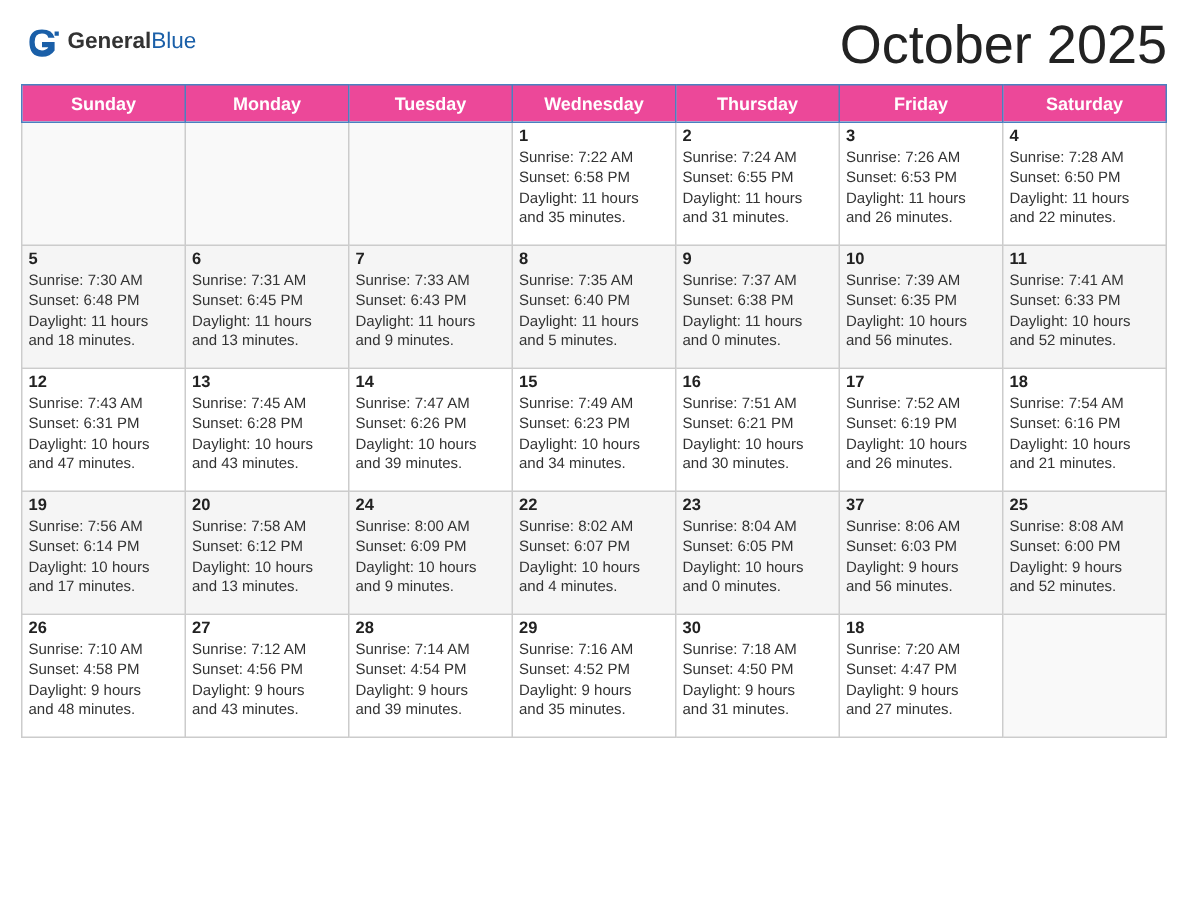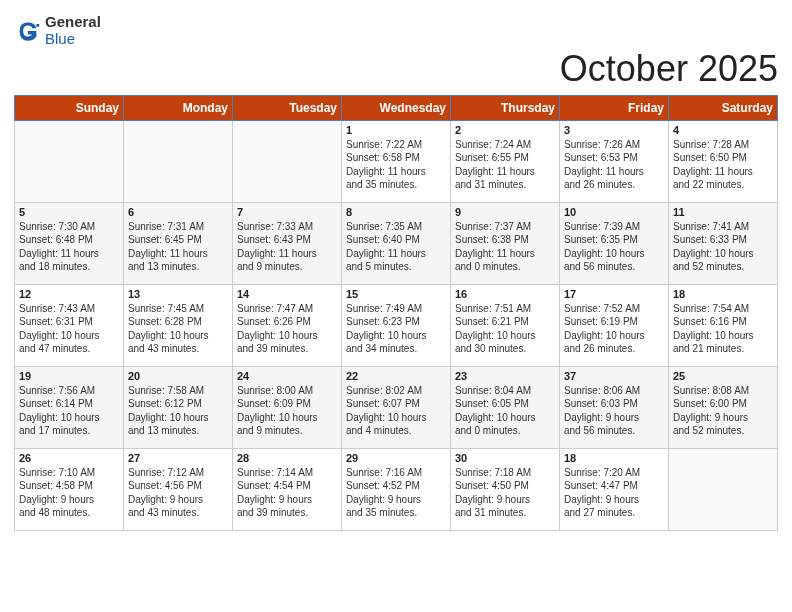--- a/index.html
+++ b/index.html
@@ -20,21 +20,21 @@
       justify-content: space-between;
       margin-bottom: 6px;
     }
     .logo {
       display: flex;
       align-items: center;
       margin-top: 4px;
     }
     .logo-text {
       display: flex;
-      flex-direction: column;
+      flex-direction: row;
       line-height: 1.1;
     }
     .logo-general {
       font-size: 15px;
       font-weight: bold;
       color: #333;
     }
     .logo-blue {
       font-size: 15px;
       font-weight: normal;
@@ -46,38 +46,37 @@
       margin-right: 3px;
     }
     .title-block {
       text-align: right;
     }
     .month-title {
       font-size: 36px;
       font-weight: normal;
       color: #222;
       line-height: 1.1;
-      margin-top: 39px;
     }
     .subtitle {
       font-size: 14px;
       color: #444;
     }
     table {
       width: 100%;
       border-collapse: collapse;
       table-layout: fixed;
     }
     thead tr th {
-      background: #c2410c;
+      background: #ec4899;
       color: #fff;
       font-size: 12px;
       font-weight: bold;
       padding: 5px 4px;
-      text-align: right;
+      text-align: center;
       border: 1px solid #4a80c0;
     }
     tbody tr td {
       border: 1px solid #ccc;
       vertical-align: top;
       font-size: 10.2px;
       color: #222;
       padding: 3px 4px;
       height: 82px;
     }

